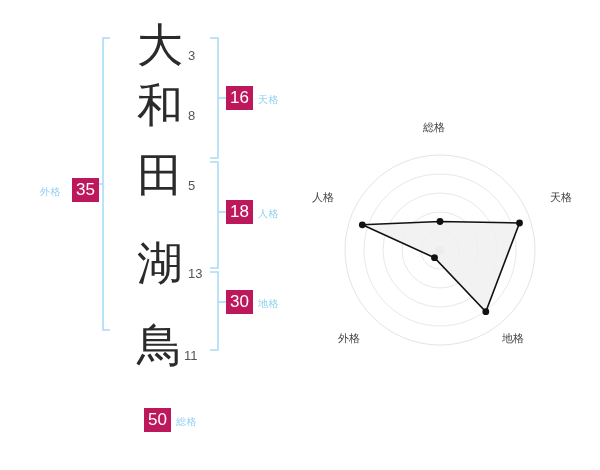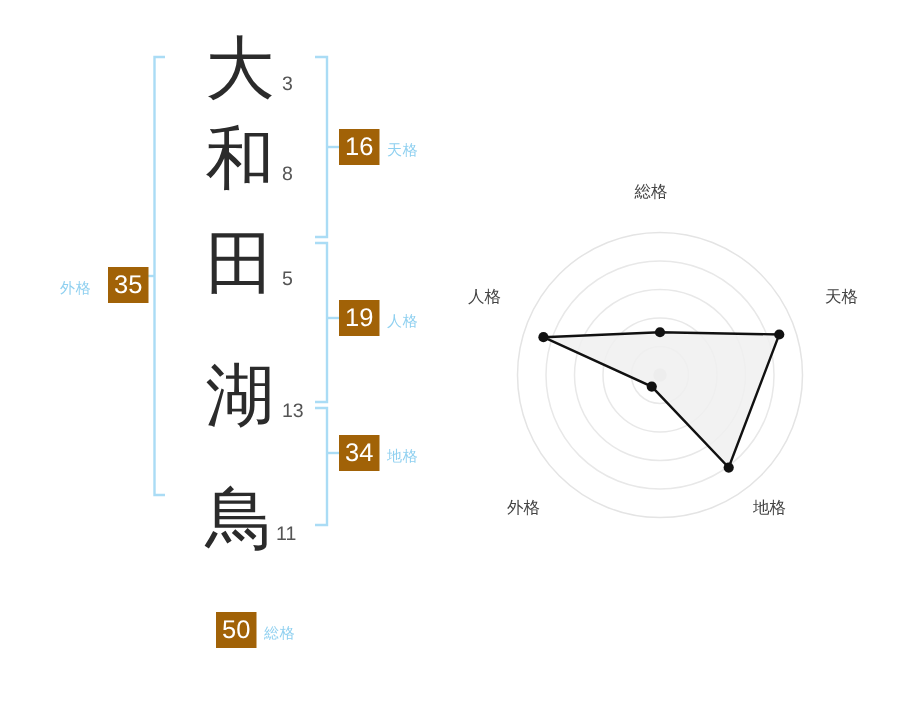--- a/index.html
+++ b/index.html
@@ -41,21 +41,21 @@
   .stroke-num {
     position: absolute;
     font-size: 13px;
     color: #555555;
     font-family: "Liberation Sans", sans-serif;
   }
 
   
   .chip {
     position: absolute;
-    background: #a16207;
+    background: #be185d;
     color: #ffffff;
     font-size: 17px;
     line-height: 24px;
     height: 24px;
     min-width: 26px;
     padding: 0 4px;
     box-sizing: border-box;
     font-family: "Liberation Sans", sans-serif;
   }
   .chip-label {
@@ -116,24 +116,24 @@
       <path d="M210 162 L218 162 L218 268 L210 268" fill="none" stroke="#aadcf5" stroke-width="1.6"></path>
       <path d="M218 212 L226 212" fill="none" stroke="#aadcf5" stroke-width="1.6"></path>
 
       <path d="M210 272 L218 272 L218 350 L210 350" fill="none" stroke="#aadcf5" stroke-width="1.6"></path>
       <path d="M218 302 L226 302" fill="none" stroke="#aadcf5" stroke-width="1.6"></path>
     </svg>
 
     <div class="chip" style="left:226px; top:86px;">16</div>
     <div class="chip-label" style="left:258px; top:93px;">天格</div>
 
-    <div class="chip" style="left:226px; top:200px;">19</div>
+    <div class="chip" style="left:226px; top:200px;">18</div>
     <div class="chip-label" style="left:258px; top:207px;">人格</div>
 
-    <div class="chip" style="left:226px; top:290px;">34</div>
+    <div class="chip" style="left:226px; top:290px;">30</div>
     <div class="chip-label" style="left:258px; top:297px;">地格</div>
 
     <div class="chip" style="left:72px; top:178px;">35</div>
     <div class="chip-label" style="left:40px; top:185px;">外格</div>
 
     <div class="chip" style="left:144px; top:408px;">50</div>
     <div class="chip-label" style="left:176px; top:415px;">総格</div>
   </div>
 
   <div class="chart-area">

